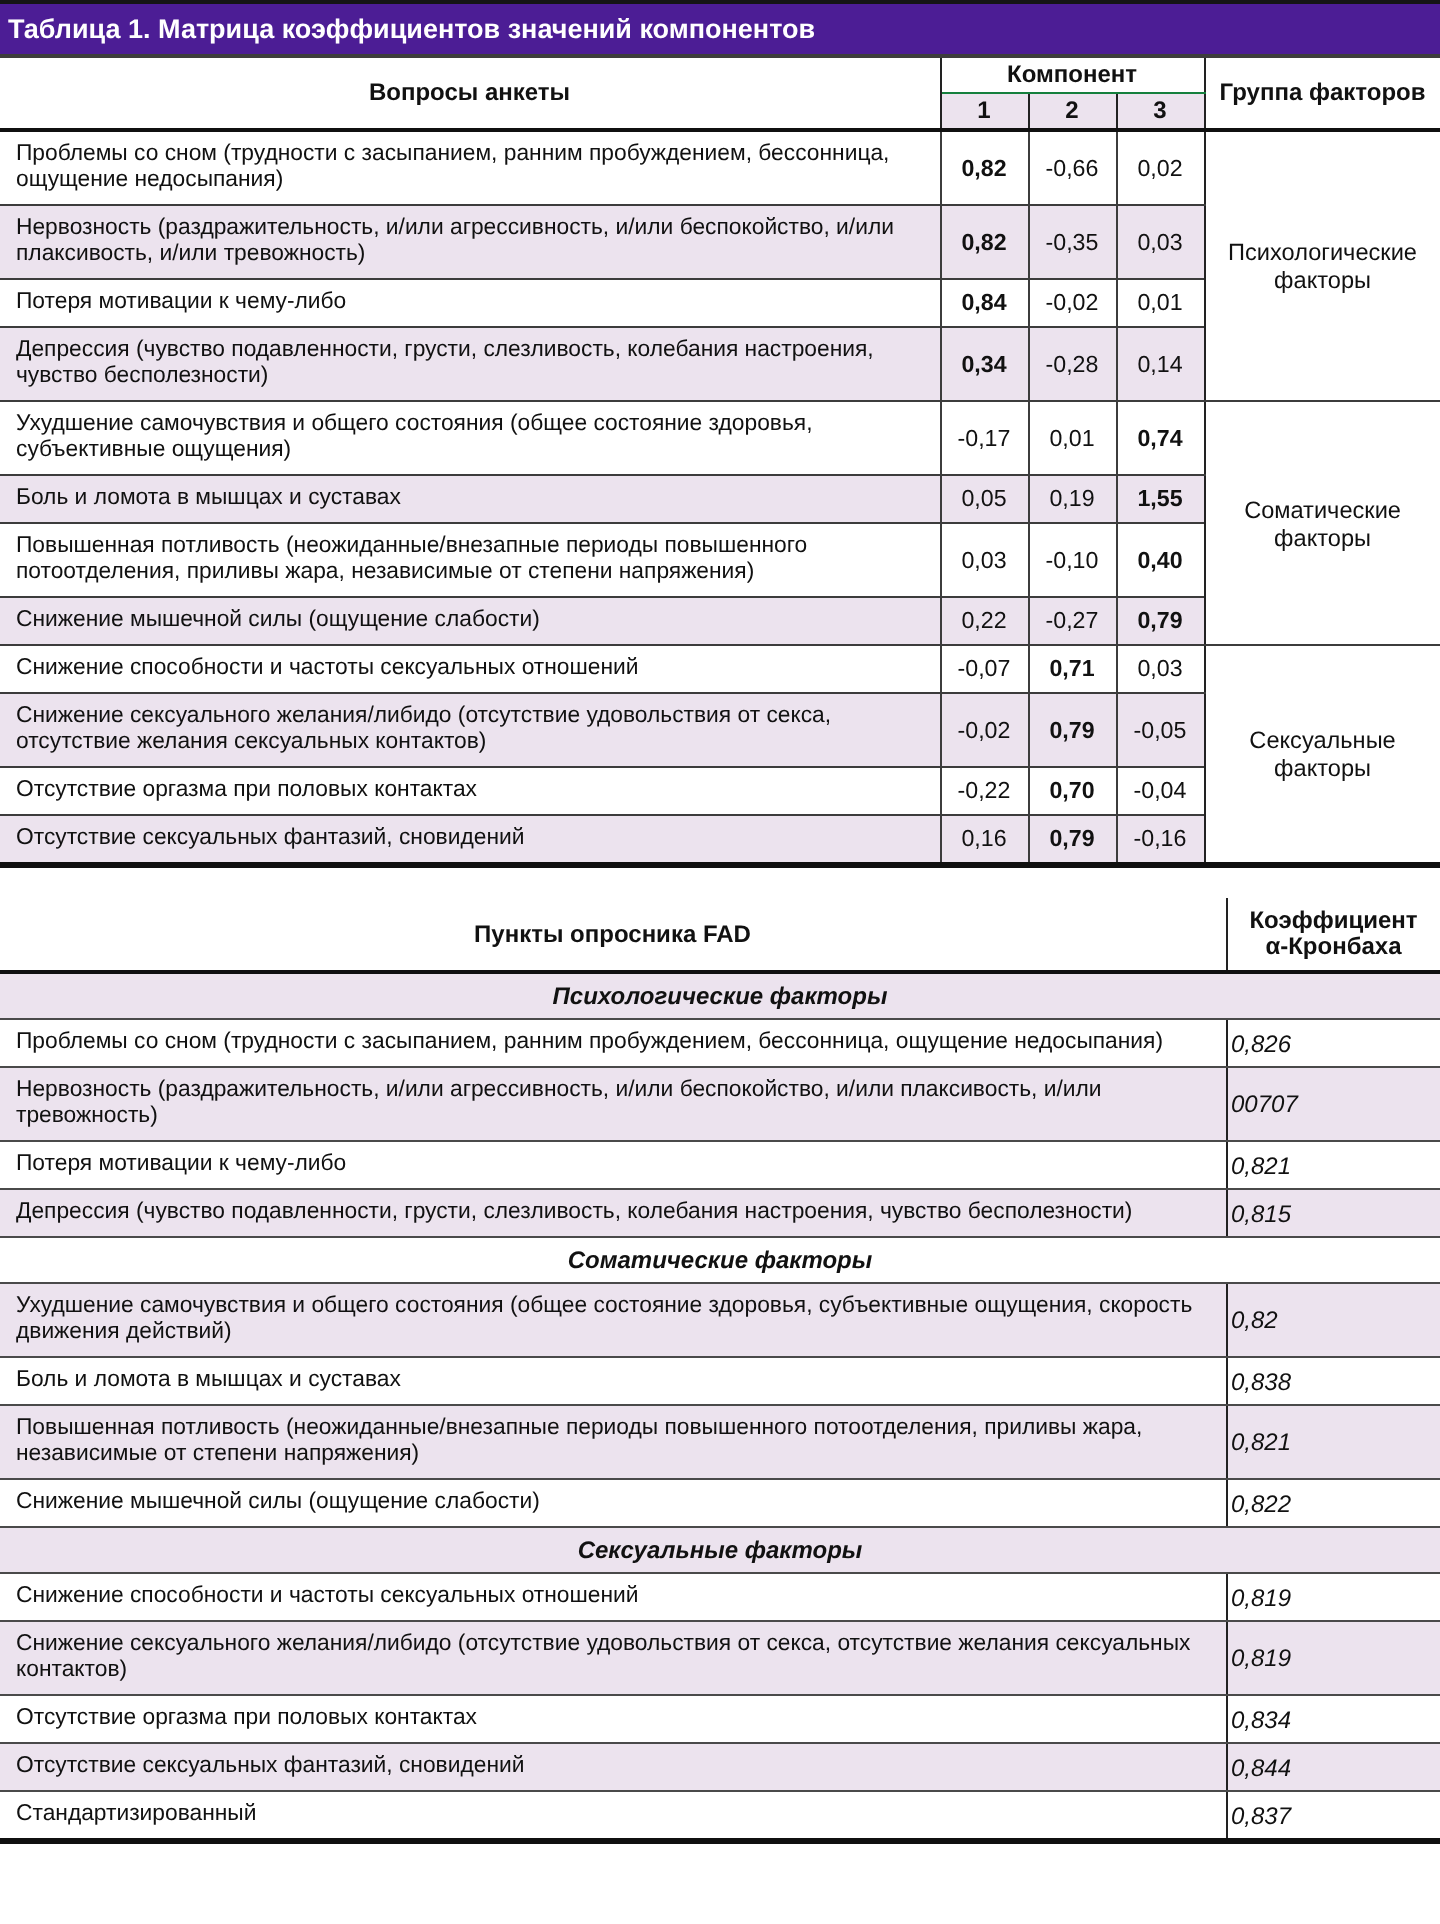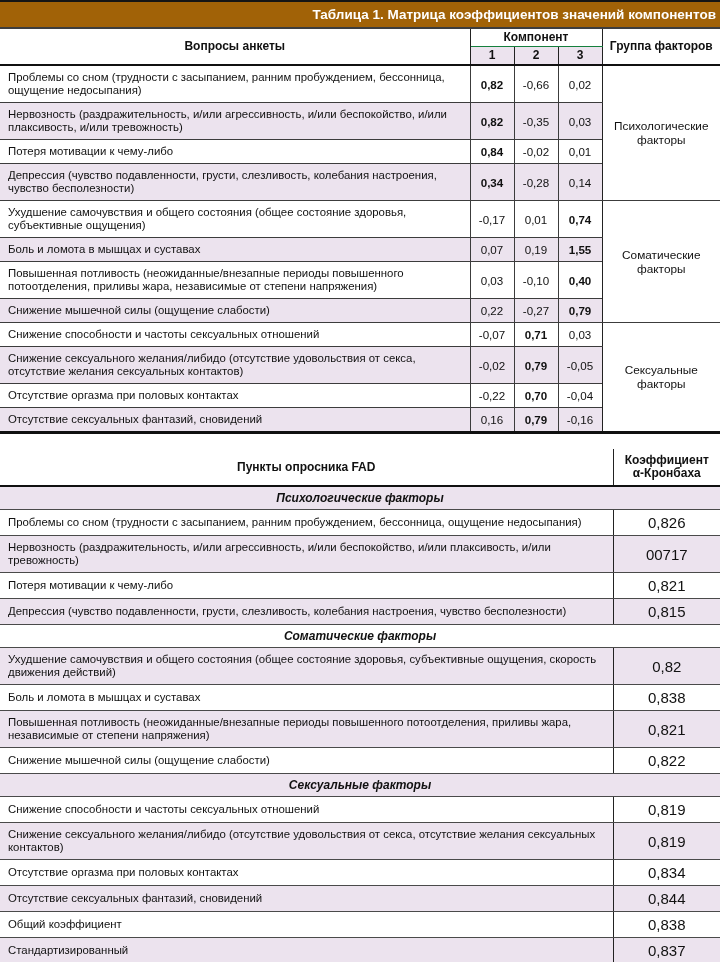--- a/index.html
+++ b/index.html
@@ -4,23 +4,23 @@
 <style>
   html, body { margin:0; padding:0; background:#ffffff; }
   body {
     width:720px; height:962px; overflow:hidden;
     font-family:"Liberation Sans", sans-serif; color:#111;
   }
   .page { width:720px; }
 
   
   .tbar {
-    background:#a16207; color:#ffffff;
+    background:#4c1d95; color:#ffffff;
     font-weight:bold; font-size:13.5px; line-height:15px;
-    text-align:right; padding:5px 4px;
+    text-align:left; padding:5px 4px;
     border-top:2px solid #151515; border-bottom:2px solid #3d3d3d;
   }
 
   table { border-collapse:collapse; width:720px; table-layout:fixed;padding-left:16px; }
 
   
   .t1 { border-bottom:3px solid #101010; }
   .t1 th {
     font-weight:bold; font-size:12px; line-height:13px;
     text-align:center; vertical-align:middle; padding:3px 2px;
@@ -52,21 +52,21 @@
   .t2wrap { margin-top:15px; }
   .t2 { border-bottom:3px solid #101010; }
   .t2 th {
     font-weight:bold; font-size:12px; line-height:13px;
     text-align:center; vertical-align:middle;
     padding:5px 6px; border-bottom:2.5px solid #101010;
   }
   .t2 th.hitems { border-right:1.5px solid #222; }
   .t2 td { vertical-align:middle; border-bottom:1px solid #4a4a4a; }
   .t2 td.item { font-size:11.4px; line-height:13px; padding:5px 8px; border-right:1.5px solid #222; }
-  .t2 td.val  { font-size:15px; text-align:center; padding:4px 2px; }
+  .t2 td.val  { font-size:12px; text-align:left; padding:4px 2px;font-style:italic; }
   .t2 td.sec  { font-size:12px; font-weight:bold; font-style:italic; text-align:center; padding:4px 2px; }
   .t2 tbody tr:nth-child(odd) td { background:#ece3ee; }
 </style>
 </head>
 <body>
 
 <div class="page">
 
   <section>
     <div class="tbar">Таблица 1. Матрица коэффициентов значений компонентов</div>
@@ -120,21 +120,21 @@
 
         <tr>
           <td class="q">Ухудшение самочувствия и общего состояния (общее состояние здоровья, субъективные ощущения)</td>
           <td class="n">-0,17</td>
           <td class="n">0,01</td>
           <td class="n b">0,74</td>
           <td class="g" rowspan="4">Соматические факторы</td>
         </tr>
         <tr>
           <td class="q">Боль и ломота в мышцах и суставах</td>
-          <td class="n">0,07</td>
+          <td class="n">0,05</td>
           <td class="n">0,19</td>
           <td class="n b">1,55</td>
         </tr>
         <tr>
           <td class="q">Повышенная потливость (неожиданные/внезапные периоды повышенного потоотделения, приливы жара, независимые от степени напряжения)</td>
           <td class="n">0,03</td>
           <td class="n">-0,10</td>
           <td class="n b">0,40</td>
         </tr>
         <tr>
@@ -188,21 +188,21 @@
       <tbody>
         <tr>
           <td class="sec" colspan="2">Психологические факторы</td>
         </tr>
         <tr>
           <td class="item">Проблемы со сном (трудности с засыпанием, ранним пробуждением, бессонница, ощущение недосыпания)</td>
           <td class="val">0,826</td>
         </tr>
         <tr>
           <td class="item">Нервозность (раздражительность, и/или агрессивность, и/или беспокойство, и/или плаксивость, и/или тревожность)</td>
-          <td class="val">00717</td>
+          <td class="val">00707</td>
         </tr>
         <tr>
           <td class="item">Потеря мотивации к чему-либо</td>
           <td class="val">0,821</td>
         </tr>
         <tr>
           <td class="item">Депрессия (чувство подавленности, грусти, слезливость, колебания настроения, чувство бесполезности)</td>
           <td class="val">0,815</td>
         </tr>
 
@@ -239,24 +239,20 @@
         </tr>
         <tr>
           <td class="item">Отсутствие оргазма при половых контактах</td>
           <td class="val">0,834</td>
         </tr>
         <tr>
           <td class="item">Отсутствие сексуальных фантазий, сновидений</td>
           <td class="val">0,844</td>
         </tr>
 
-        <tr>
-          <td class="item">Общий коэффициент</td>
-          <td class="val">0,838</td>
-        </tr>
         <tr>
           <td class="item">Стандартизированный</td>
           <td class="val">0,837</td>
         </tr>
       </tbody>
     </table>
   </section>
 
 </div>
 

